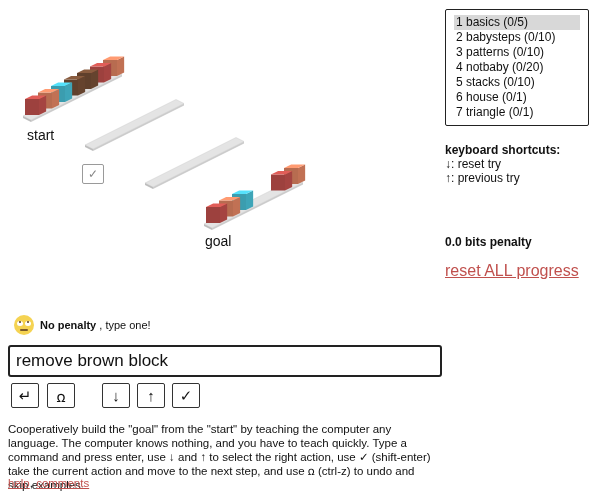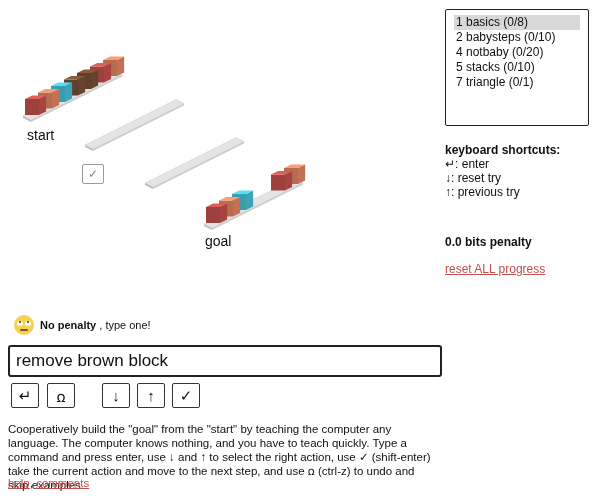--- a/index.html
+++ b/index.html
@@ -15,21 +15,21 @@
 
   .levels { position:absolute; left:445px; top:9px; width:144px; height:117px;
             border:1.5px solid #222; border-radius:2px; box-sizing:border-box;
             padding:5px 8px 0 8px; background:#fff; }
   .level-item { font-size:12px; line-height:15px; padding-left:2px; cursor:pointer; color:#111; }
   .level-item.selected { background:#d8d8d8; }
 
   .shortcuts { position:absolute; left:445px; top:143px; font-size:12px; line-height:14px; }
   .shortcuts .title { font-weight:bold;text-align:center; }
   .penalty { position:absolute; left:445px; top:235px; font-size:12px; font-weight:bold; }
-  .reset { position:absolute; left:445px; top:262px; font-size:12px; color:#c0504d;
+  .reset { position:absolute; left:445px; top:262px; font-size:16px; color:#c0504d;
            text-decoration:underline; cursor:pointer; }
 
   .status { position:absolute; left:14px; top:315px; display:flex; align-items:center; font-size:11px; }
   .emoji { width:20px; height:20px; border-radius:50%; background:#f5d352; position:relative; margin-right:6px; }
   .emoji .eye { position:absolute; top:6px; width:6px; height:5px; background:#fff; border-radius:50%; }
   .emoji .eye.l { left:3px; } .emoji .eye.r { left:11px; }
   .emoji .eye::after { content:""; position:absolute; left:2px; top:0; width:2px; height:2px; background:#5a3a1a; border-radius:50%; }
   .emoji .mouth { position:absolute; left:6px; top:14px; width:8px; height:2px; background:#7a5a2a; border-radius:1px; }
   .status .bold { font-weight:bold; }
 
@@ -101,30 +101,31 @@
       <polygon points="206,207 220,207 227.15,203.425 213.15,203.425" fill="rgb(225,93,88)"></polygon>
     </svg>
   <div class="label" style="left:27px;top:127px;">start</div>
   <div class="label" style="left:205px;top:233px;">goal</div>
   <div class="check-box">
     <span>✓</span>
   </div>
 </div>
 
 <div class="levels">
-  <div class="level-item selected">1 basics (0/8)</div>
+  <div class="level-item selected">1 basics (0/5)</div>
   <div class="level-item">2 babysteps (0/10)</div>
+  <div class="level-item">3 patterns (0/10)</div>
   <div class="level-item">4 notbaby (0/20)</div>
   <div class="level-item">5 stacks (0/10)</div>
+  <div class="level-item">6 house (0/1)</div>
   <div class="level-item">7 triangle (0/1)</div>
 </div>
 
 <div class="shortcuts">
   <div class="title">keyboard shortcuts:</div>
-  <div><span>↵</span><span>: enter</span></div>
   <div><span>↓</span><span>: reset try</span></div>
   <div><span>↑</span><span>: previous try</span></div>
 </div>
 
 <div class="penalty">0.0 bits penalty</div>
 <div class="reset">reset ALL progress</div>
 
 <div class="status">
   <div class="emoji">
     <div class="eye l"></div>

